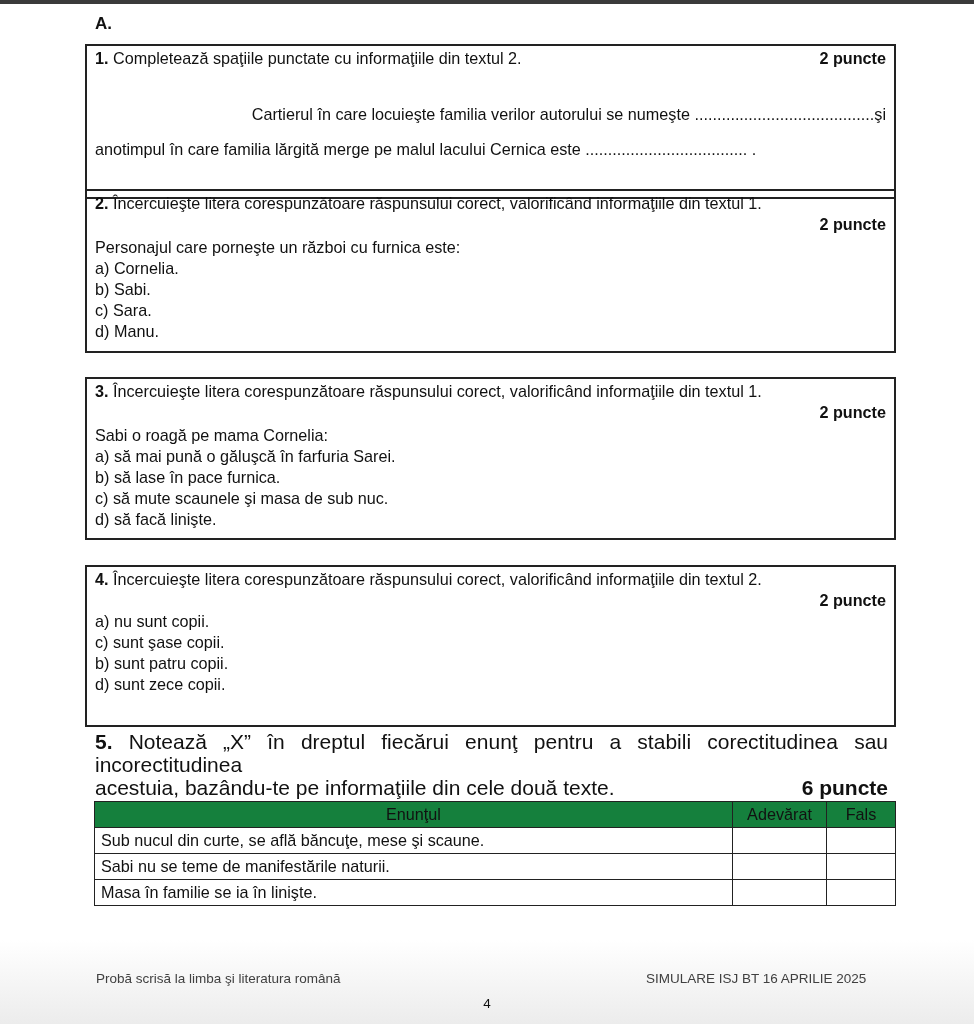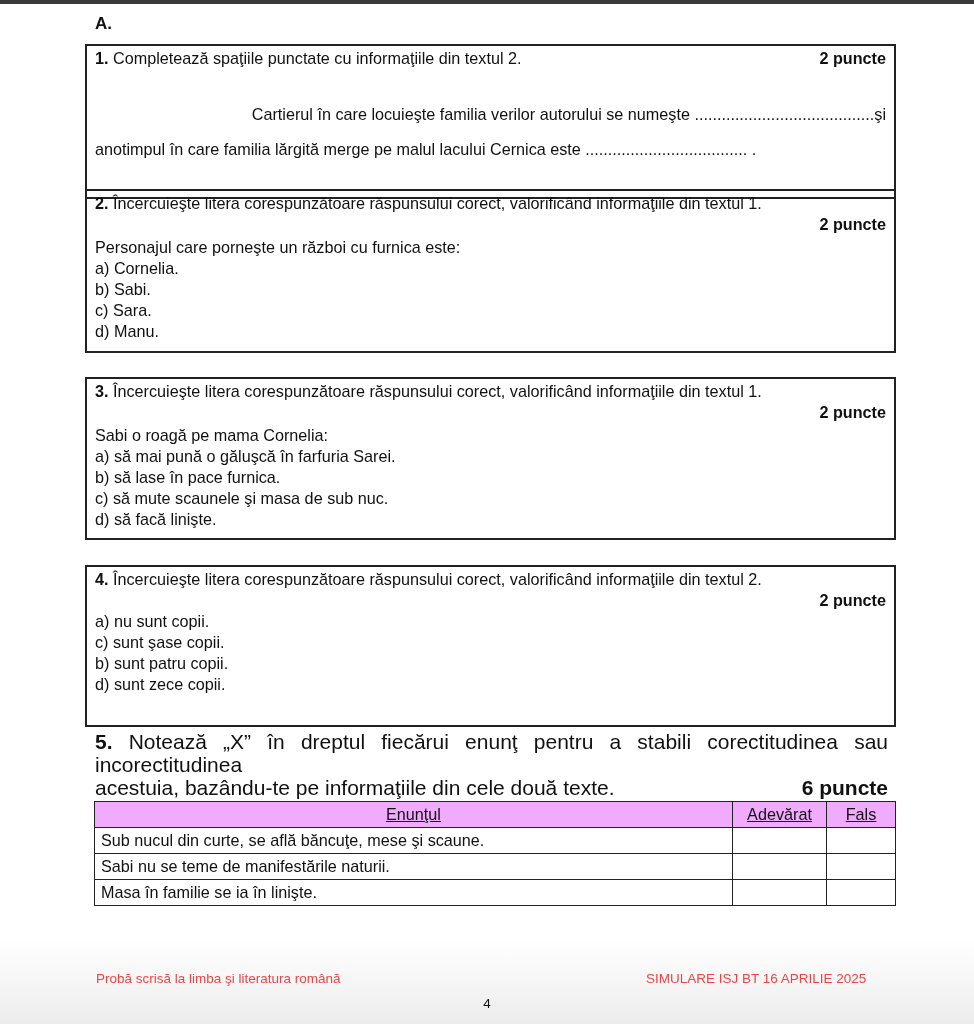--- a/index.html
+++ b/index.html
@@ -34,24 +34,24 @@
     .q5 .just { text-align: justify; text-align-last: justify; }
     .q5 .l2 { display: flex; justify-content: space-between; gap: 36px; }
     .q5 .textul { line-height: 23px; }
     table.tf {
       position: absolute; left: 94px; top: 801px; width: 802px;
       border-collapse: collapse; font-size: 16.2px;
     }
     table.tf td, table.tf th {
       border: 1.5px solid #222; height: 25px; padding: 0 6px; font-weight: normal;
     }
-    table.tf th { background: #f0abfc; text-align: center; text-decoration: underline; }
+    table.tf th { background: #15803d; text-align: center; }
     table.tf .c-adev { width: 81px; }
     table.tf .c-fals { width: 56px; }
-    .footer { position: absolute; top: 971px; font-family: "Liberation Sans", sans-serif; font-size: 13.5px; color: #ef4444; }
+    .footer { position: absolute; top: 971px; font-family: "Liberation Sans", sans-serif; font-size: 13.5px; color: #404040; }
     .footer.left { left: 96px; }
     .footer.right { left: 646px; }
     .pagenum { position: absolute; left: 0; width: 974px; top: 996px; text-align: center; font-size: 13.5px; }
   </style>
 </head>
 <body>
 
 <div class="topbar"></div>
 <div class="page-bottom-shade"></div>
 

